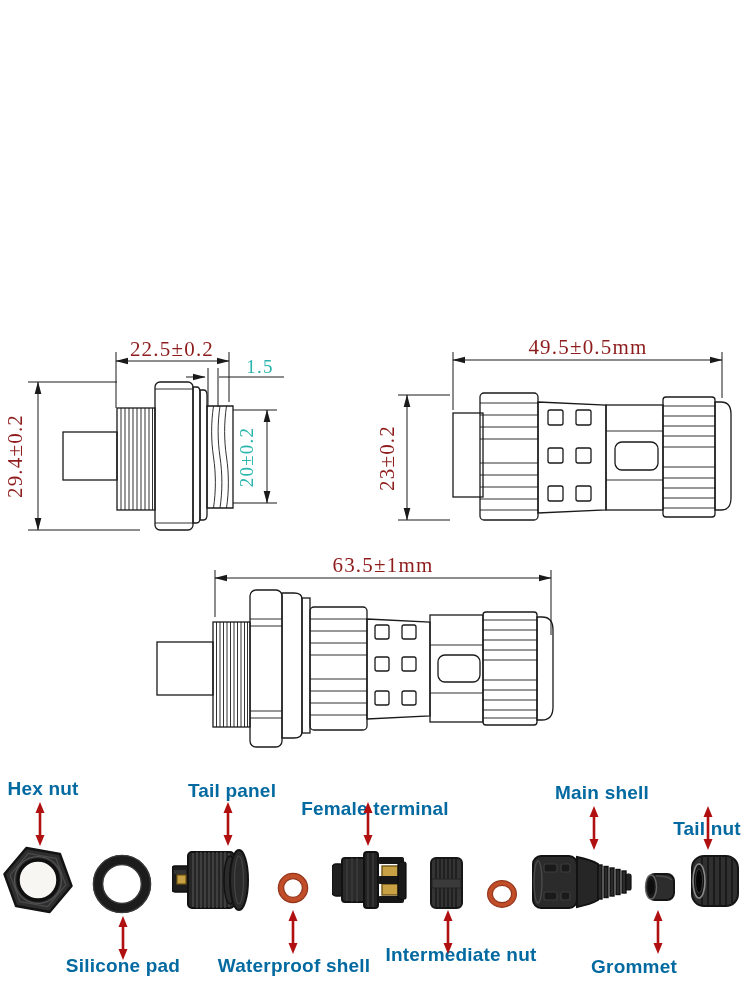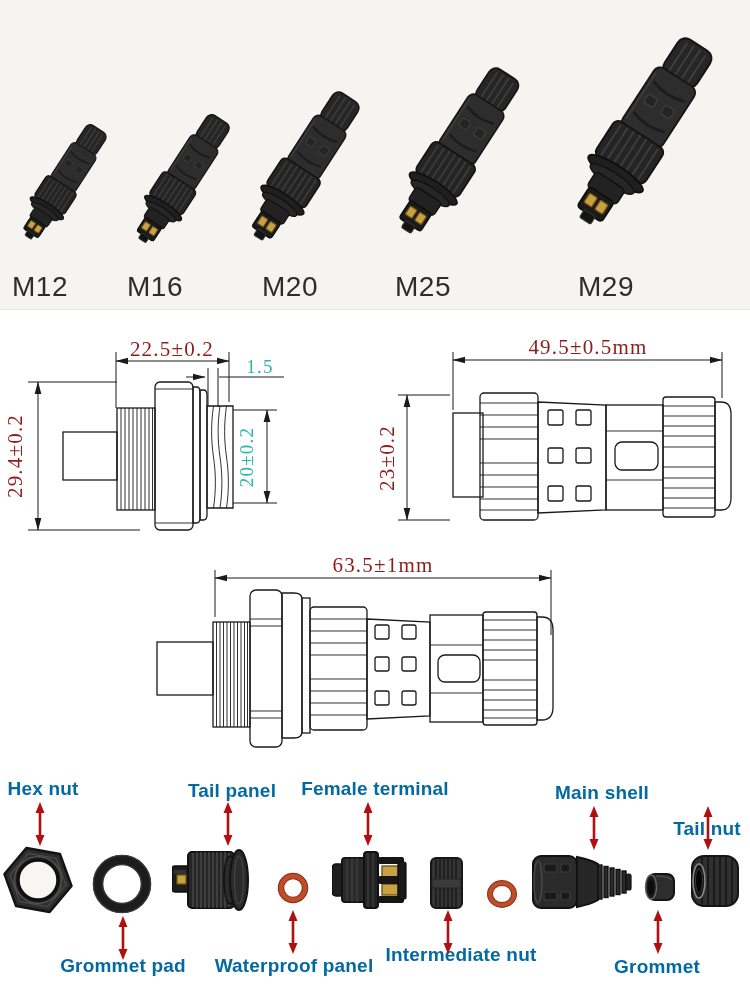--- a/index.html
+++ b/index.html
@@ -54,43 +54,20 @@
         <path d="M27,52 V112" stroke="#4a4a4a" stroke-width="2" opacity="0.55"></path>
       </g>
       <g id="red-arrow">
         <polygon points="8,0 3.5,11 12.5,11" fill="#b01010"></polygon>
         <polygon points="8,44 3.5,33 12.5,33" fill="#b01010"></polygon>
         <line x1="8" y1="9" x2="8" y2="35" stroke="#b01010" stroke-width="2.6"></line>
       </g>
     </defs>
   </svg>
 
-  <section class="photo-strip">
-    <svg class="connector" style="left:34px;top:117px" width="56" height="136" viewBox="0 0 100 240" preserveAspectRatio="none">
-        <use href="#conn"></use>
-      </svg>
-    <svg class="connector" style="left:149px;top:106px" width="62" height="152" viewBox="0 0 100 240" preserveAspectRatio="none">
-        <use href="#conn"></use>
-      </svg>
-    <svg class="connector" style="left:266px;top:82px" width="72" height="176" viewBox="0 0 100 240" preserveAspectRatio="none">
-        <use href="#conn"></use>
-      </svg>
-    <svg class="connector" style="left:415px;top:57px" width="80" height="196" viewBox="0 0 100 240" preserveAspectRatio="none">
-        <use href="#conn"></use>
-      </svg>
-    <svg class="connector" style="left:594px;top:26px" width="92" height="220" viewBox="0 0 100 240" preserveAspectRatio="none">
-        <use href="#conn"></use>
-      </svg>
-
-    <div class="size-label" style="left:12px;top:271px">M12</div>
-    <div class="size-label" style="left:127px;top:271px">M16</div>
-    <div class="size-label" style="left:262px;top:271px">M20</div>
-    <div class="size-label" style="left:395px;top:271px">M25</div>
-    <div class="size-label" style="left:578px;top:271px">M29</div>
-  </section>
 
   <svg class="drawing" style="left:0;top:310px" width="300" height="232" viewBox="0 0 300 232">
     <defs>
       <marker id="ar1" viewBox="0 0 12 8" refX="11.5" refY="4" markerWidth="13" markerHeight="9" orient="auto-start-reverse">
         <path d="M0,0.8 L12,4 L0,7.2 z" fill="#1a1a1a"></path>
       </marker>
     </defs>
     <g class="ln">
       <rect x="63" y="122" width="54" height="48"></rect>
       <rect x="117" y="98" width="38" height="102"></rect>
@@ -186,28 +163,28 @@
       <path class="dimline" d="M85,25 V72 M421,25 V90"></path>
       <line class="dimline" x1="85" y1="33" x2="421" y2="33" marker-start="url(#ar3)" marker-end="url(#ar3)"></line>
     </g>
     <text class="dim t-red" x="253" y="27" text-anchor="middle">63.5±1mm</text>
   </svg>
 
   <section>
 
     <div class="part-label" style="left:43px;top:778px">Hex nut</div>
     <div class="part-label" style="left:232px;top:780px">Tail panel</div>
-    <div class="part-label" style="left:375px;top:778px">Female terminal</div>
+    <div class="part-label" style="left:375px;top:798px">Female terminal</div>
     <div class="part-label" style="left:602px;top:782px">Main shell</div>
     <div class="part-label" style="left:707px;top:818px">Tail nut</div>
 
-    <div class="part-label" style="left:123px;top:955px">Grommet pad</div>
-    <div class="part-label" style="left:294px;top:955px">Waterproof panel</div>
+    <div class="part-label" style="left:123px;top:955px">Silicone pad</div>
+    <div class="part-label" style="left:294px;top:955px">Waterproof shell</div>
     <div class="part-label" style="left:461px;top:944px">Intermediate nut</div>
-    <div class="part-label" style="left:657px;top:956px">Grommet</div>
+    <div class="part-label" style="left:634px;top:956px">Grommet</div>
 
     <svg class="red-arrow" style="left:32px;top:802px" width="16" height="44">
         <use href="#red-arrow"></use>
       </svg>
     <svg class="red-arrow" style="left:220px;top:802px" width="16" height="44">
         <use href="#red-arrow"></use>
       </svg>
     <svg class="red-arrow" style="left:360px;top:802px" width="16" height="44">
         <use href="#red-arrow"></use>
       </svg>

